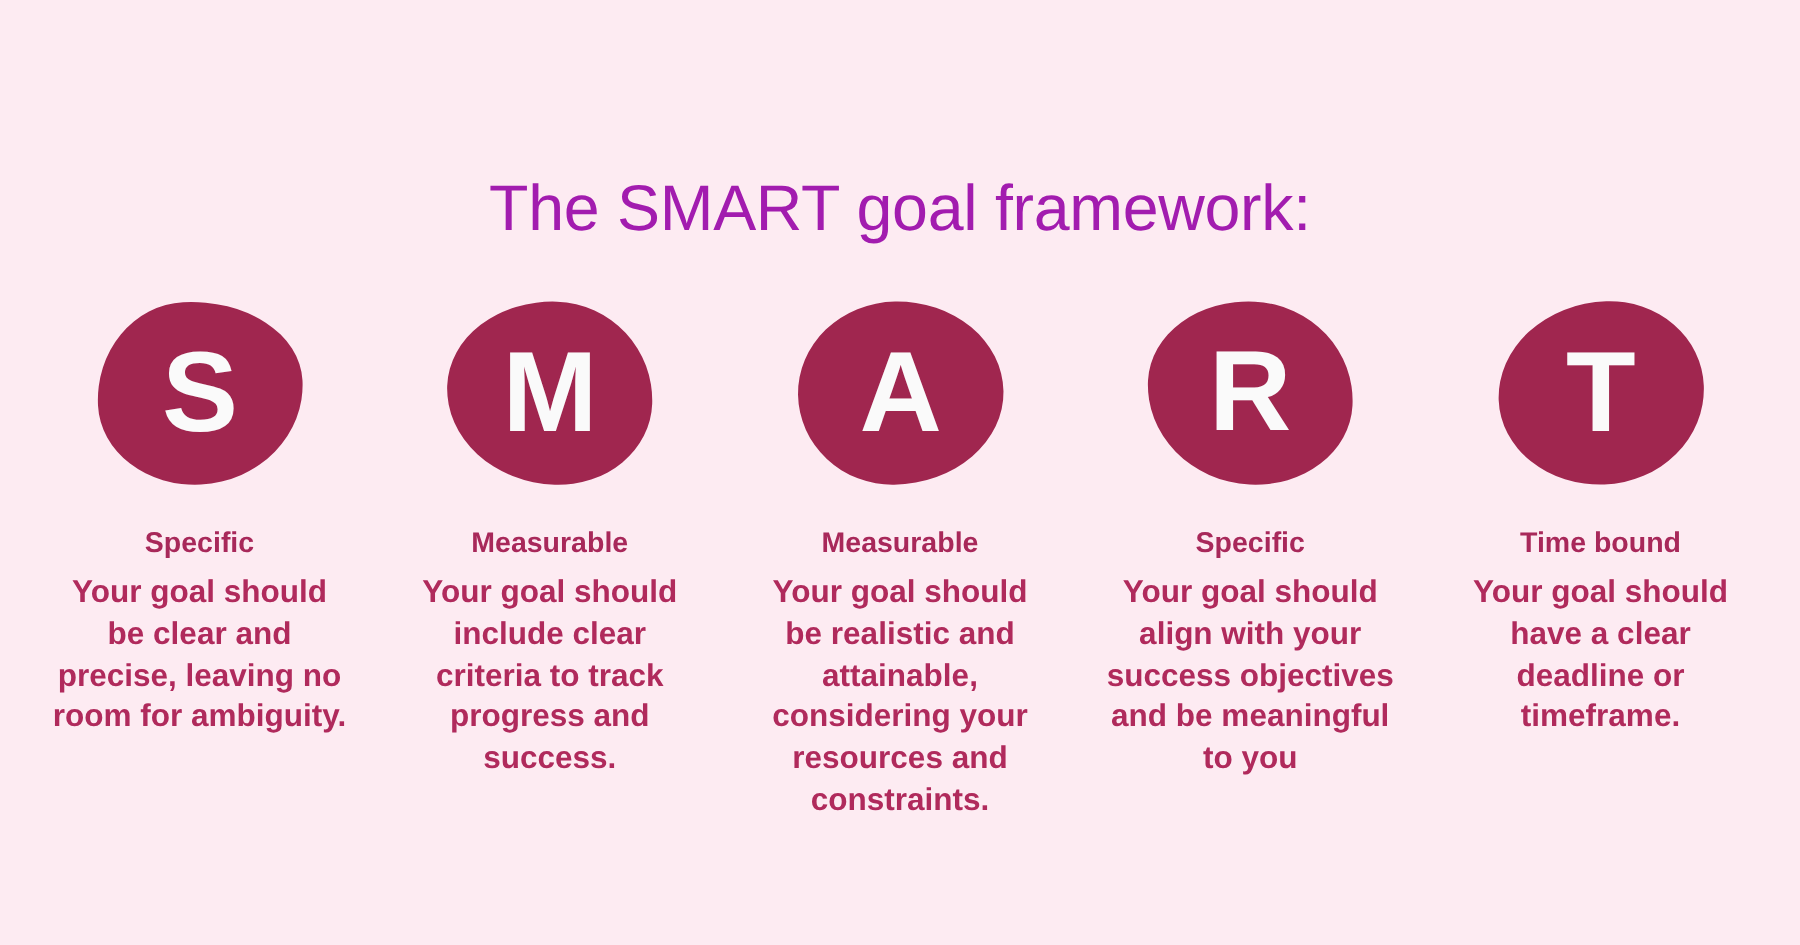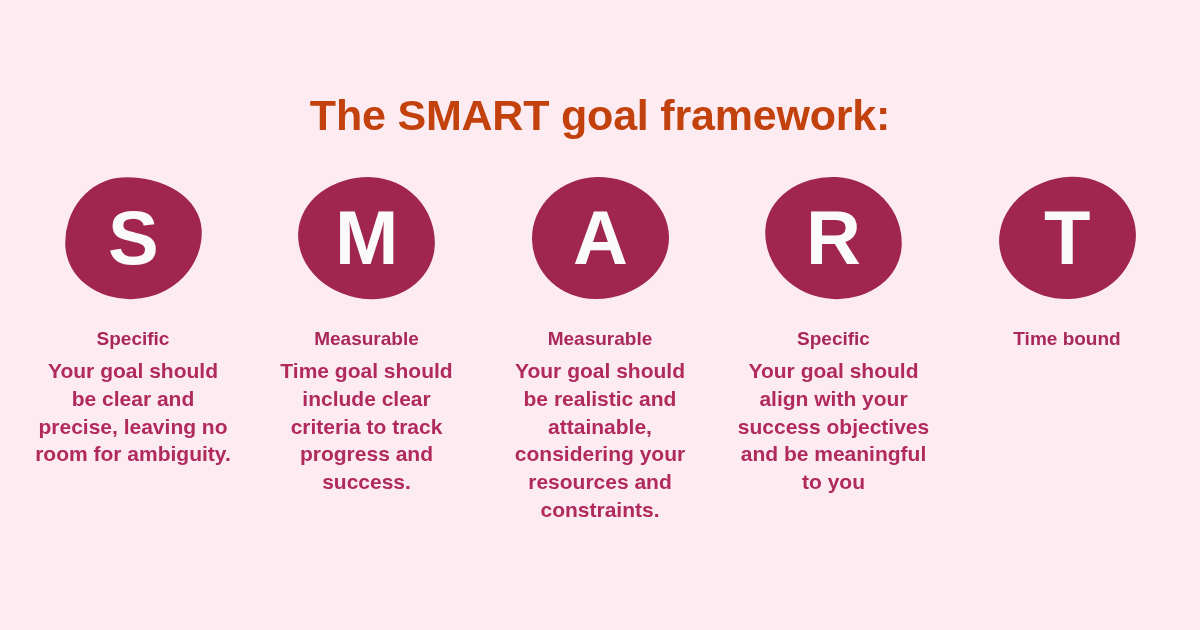--- a/index.html
+++ b/index.html
@@ -19,24 +19,24 @@
     width: 1200px;
     height: 630px;
     background: #fdebf2;
     box-sizing: border-box;
     display: flex;
     flex-direction: column;
     align-items: center;
   }
 
   .poster-title {
-    margin-top: 92px;
+    margin-top: 116px;
     font-size: 43px;
-    font-weight: bold;
-    color: #c2410c;
+    font-weight: normal;
+    color: #a21caf;
     letter-spacing: -0.2px;
     line-height: 1.1;
     text-align: center;
     white-space: nowrap;
   }
 
   .columns {
     margin-top: 36px;
     width: 1160px;
     display: flex;
@@ -127,21 +127,21 @@
       <div class="column-desc">Your goal should be clear and precise, leaving no room for ambiguity.</div>
     </div>
 
     <div class="column">
       <div class="blob-wrap">
         <div class="blob v2">
           <span class="blob-letter">M</span>
         </div>
       </div>
       <div class="column-heading">Measurable</div>
-      <div class="column-desc">Time goal should include clear criteria to track progress and success.</div>
+      <div class="column-desc">Your goal should include clear criteria to track progress and success.</div>
     </div>
 
     <div class="column">
       <div class="blob-wrap">
         <div class="blob v3">
           <span class="blob-letter">A</span>
         </div>
       </div>
       <div class="column-heading">Measurable</div>
       <div class="column-desc">Your goal should be realistic and attainable, considering your resources and constraints.</div>
@@ -157,16 +157,17 @@
       <div class="column-desc">Your goal should align with your success objectives and be meaningful to you</div>
     </div>
 
     <div class="column">
       <div class="blob-wrap">
         <div class="blob v5">
           <span class="blob-letter">T</span>
         </div>
       </div>
       <div class="column-heading">Time bound</div>
+      <div class="column-desc">Your goal should have a clear deadline or timeframe.</div>
     </div>
 
   </div>
 </div>
 
 </body></html>

